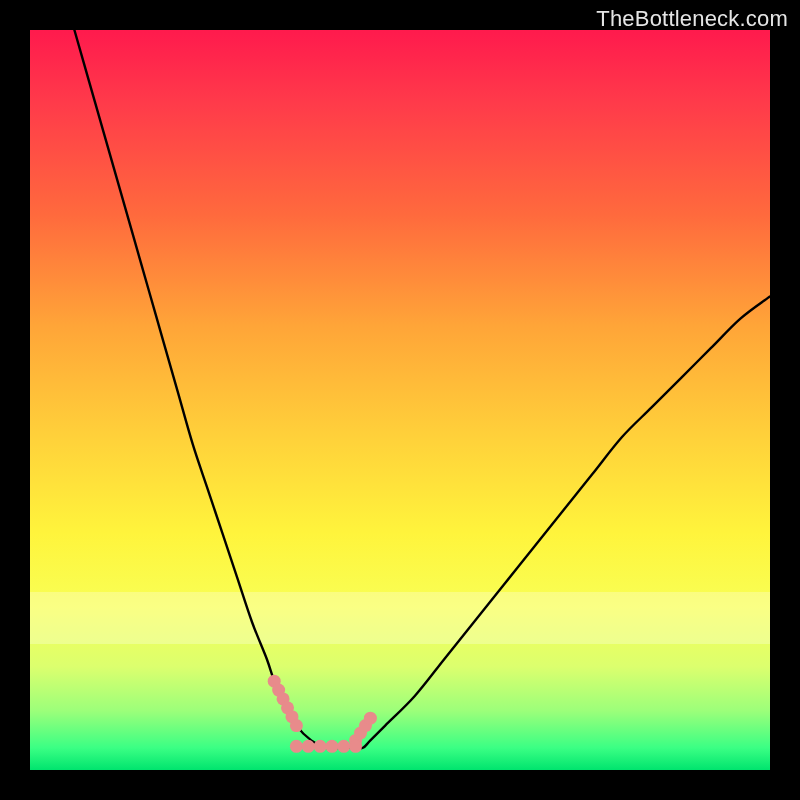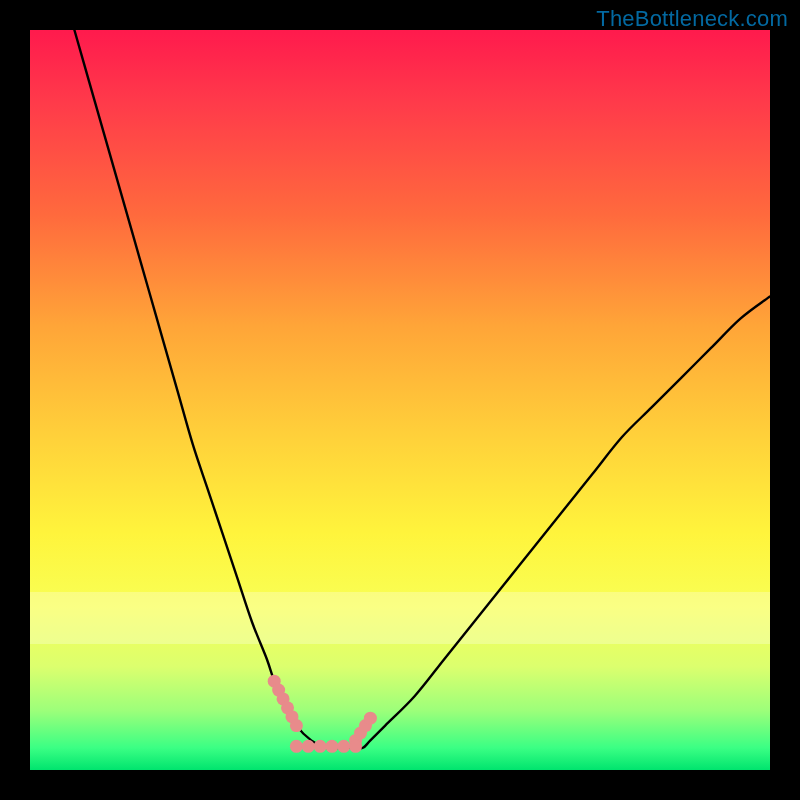--- a/index.html
+++ b/index.html
@@ -45,21 +45,21 @@
     height: 7%;
     background: rgba(255,255,255,0.28);
     pointer-events: none;
   }
   .watermark {
     position: absolute;
     top: 6px;
     right: 12px;
     font-family: Arial, Helvetica, sans-serif;
     font-size: 22px;
-    color: #0369a1;
+    color: #e5e5e5;
     letter-spacing: 0.2px;
     user-select: none;
   }
   svg.curve {
     position: absolute;
     left: 0;
     top: 0;
     width: 740px;
     height: 740px;
     overflow: visible;

